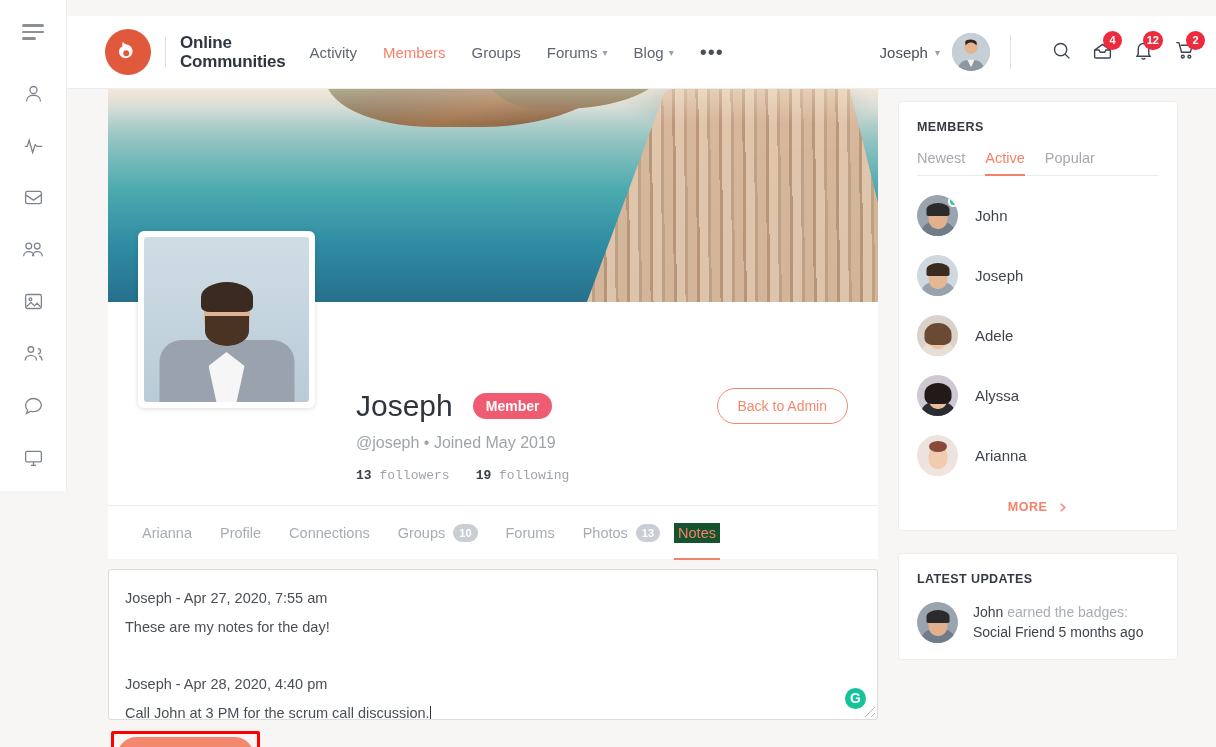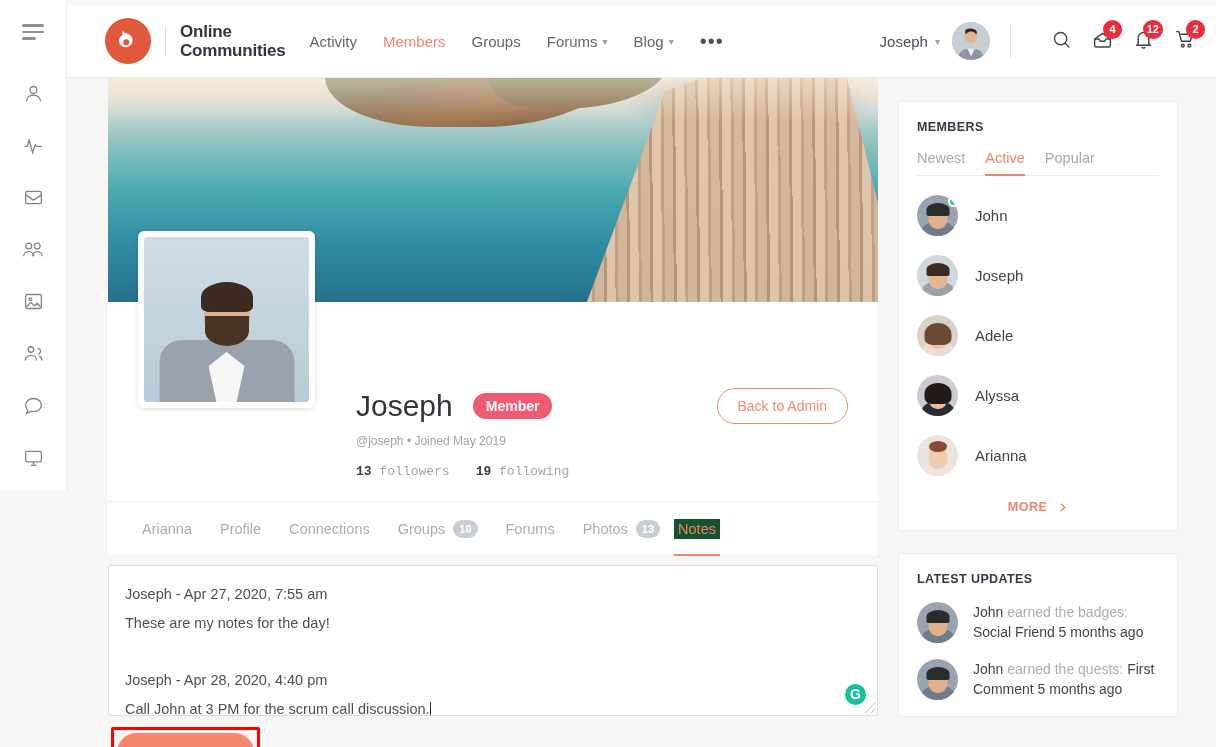--- a/index.html
+++ b/index.html
@@ -29,21 +29,21 @@
   .rail-burger span:nth-child(3) { width: 14px; }
   .rail-item {
     width: 40px; height: 40px; margin-bottom: 12px;
     display: flex; align-items: center; justify-content: center;
     cursor: pointer;
   }
   .rail-item svg { stroke: #7e848e; fill: none; stroke-width: 1.5; }
 
   
   .header {
-    position: absolute; left: 67px; top: 5px; right: 0; height: 73px;
+    position: absolute; left: 67px; top: 16px; right: 0; height: 73px;
     background: #ffffff;
     border-bottom: 1px solid #ececec;
     display: flex; align-items: center;
     padding: 0 20px 0 38px;
     z-index: 10;
   }
   .brand { display: flex; align-items: center; cursor: pointer; }
   .logo-circle {
     width: 46px; height: 46px; border-radius: 50%;
     background: #e0593c;
@@ -178,21 +178,21 @@
   .pname { font-size: 30px; color: #30343c; font-weight: normal; }
   .pill-member {
     margin-left: 20px; background: #ef5c72; color: #fff;
     font-size: 14px; font-weight: bold; padding: 5px 13px; border-radius: 13px;
   }
   .btn-admin {
     margin-left: auto; border: 1px solid #f4886f; color: #f4886f;
     background: #fff; font-size: 14px; padding: 9px 20px; border-radius: 20px;
     cursor: pointer; white-space: nowrap;
   }
-  .phandle { margin-top: 10px; font-size: 12px; color: #9fa4ab; }
+  .phandle { margin-top: 10px; font-size: 16px; color: #9fa4ab; }
   .pstats { margin-top: 16px; font-size: 13px; color: #9fa4ab; display: flex; gap: 26px; font-family: Liberation Mono, monospace; }
   .pstats b { color: #3b4048; font-weight: bold; }
   .pstats span { cursor: pointer; }
 
   .ptabs {
     margin-top: 22px; padding: 0 30px 0 20px; display: flex; align-items: center;
     border-top: 1px solid #eeeeee; height: 54px;
   }
   .ptab {
     font-size: 14.5px; color: #a8adb4; cursor: pointer; padding: 0 14px;
@@ -586,24 +586,16 @@
 
       <div class="urow">
         <div class="mav" style="background:#9aa4ae">
           <div class="torso" style="background:#6f7d8b"></div>
             <div class="face" style="background:#e0b18c"></div>
             <div class="hair" style="background:#2b2b2b"></div>
         </div>
         <div class="utext"><b>John</b><span> earned the badges: </span><b>Social Friend 5 months ago</b></div>
       </div>
 
-      <div class="urow">
-        <div class="mav" style="background:#9aa4ae">
-          <div class="torso" style="background:#6f7d8b"></div>
-            <div class="face" style="background:#e0b18c"></div>
-            <div class="hair" style="background:#2b2b2b"></div>
-        </div>
-        <div class="utext"><b>John</b><span> earned the quests: </span><b>First Comment 5 months ago</b></div>
-      </div>
     </div>
 
   </div>
 </div>
 
 </body></html>

